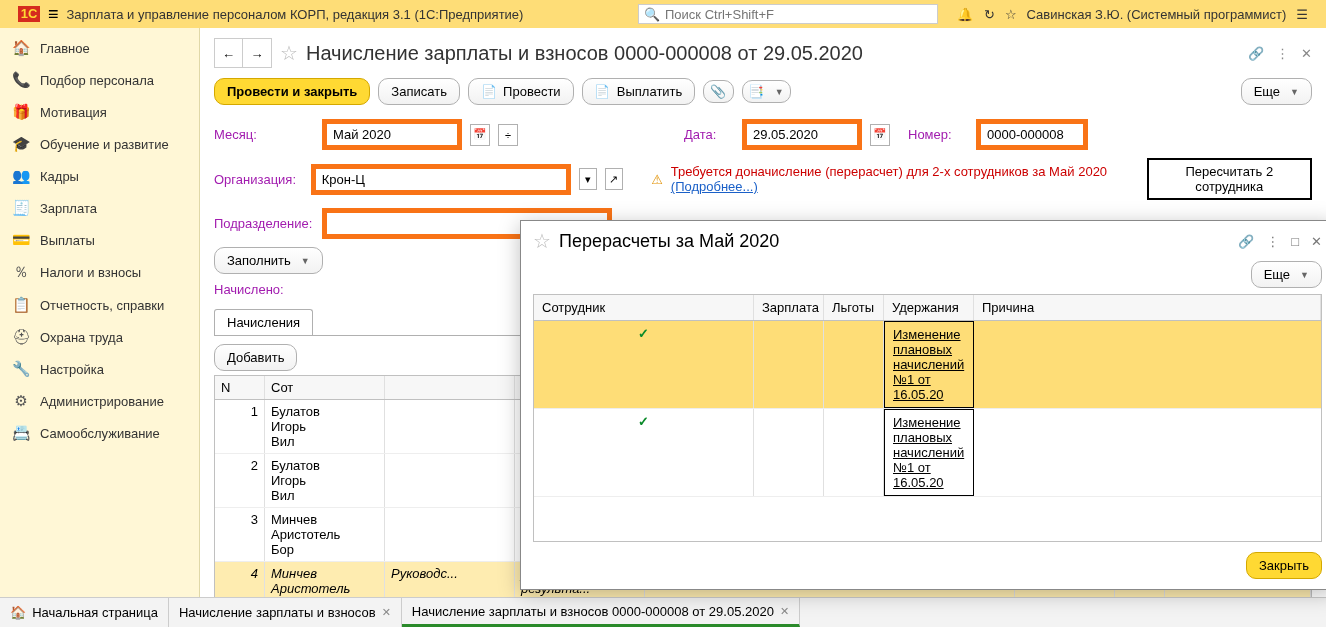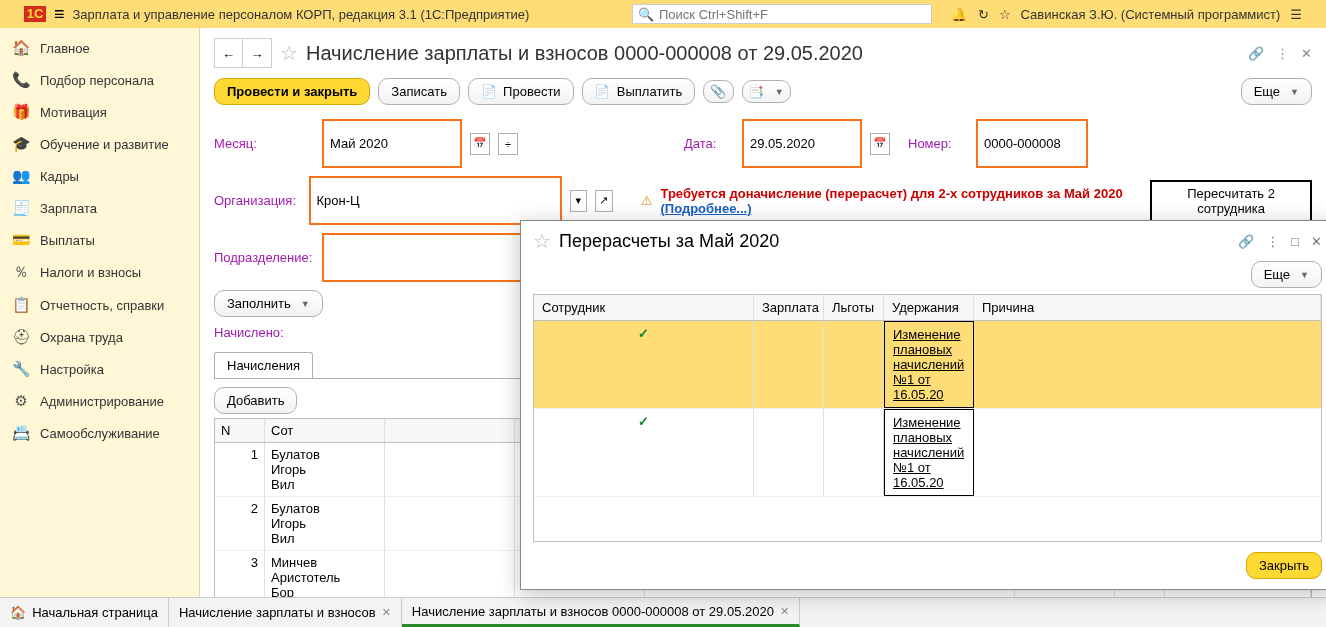--- a/index.html
+++ b/index.html
@@ -1,19 +1,19 @@
 <!DOCTYPE html>
 <html><head>
 <meta charset="utf-8">
 <style>
 * { box-sizing: border-box; margin: 0; padding: 0; font-family: Arial, sans-serif; font-size: 13px; }
 body { width: 1326px; height: 627px; background: #fff; overflow: hidden; position: relative; }
 
 
-.app-bar { height: 28px; background: #fedd77; display: flex; align-items: center; padding: 0 24px; gap: 8px; }
+.app-bar { height: 28px; background: #fedd77; display: flex; align-items: center; padding: 0 18px; gap: 8px; }
 .logo-1c { width: 22px; height: 18px; display: inline-flex; align-items: center; }
 .app-bar .burger { font-size: 18px; }
 .app-title { flex: 0 0 auto; color: #333; }
 .app-search { margin-left: auto; display: flex; align-items: center; gap: 4px; background: #fff; border: 1px solid #ccc; height: 20px; padding: 0 6px; width: 300px; }
 .app-search input { border: none; outline: none; flex: 1; color: #999; }
 .app-right { margin-left: 12px; display: flex; align-items: center; gap: 10px; }
 .app-right span { color: #333; }
 .icon { display: inline-block; }
 
 
@@ -36,28 +36,28 @@
 .toolbar { display: flex; align-items: center; gap: 8px; padding: 0 14px 10px; }
 .btn { border: 1px solid #b0b0b0; background: linear-gradient(#fff,#f2f2f2); padding: 5px 12px; cursor: pointer; border-radius: 10px; display: inline-flex; align-items: center; gap: 6px; }
 .btn.primary { background: #ffd933; border-color: #d4a800; font-weight: bold; }
 .btn.small { padding: 3px 6px; }
 .btn.dropdown::after { content: "▼"; font-size: 9px; margin-left: 4px; color: #666; }
 .toolbar .spacer { flex: 1; }
 
 
 .form-row { display: flex; align-items: center; gap: 8px; padding: 4px 14px; }
 .form-label { width: 100px; color: #a21caf; }
-.input { border: 2px solid #f97316; padding: 15px 6px; background: #fff; }
+.input { border: 5px solid #f97316; padding: 3px 6px; background: #fff; }
 .input.month { width: 140px; }
 .input.date { width: 120px; }
 .input.num { width: 112px; }
 .input.org { width: 290px; }
 .input.dep { width: 290px; }
 .calbtn { width: 20px; height: 22px; border:1px solid #b0b0b0; background:#fff; font-size:11px; display:inline-flex;align-items:center;justify-content:center;}
-.warn-text { color: #c00; font-weight: bold; }
+.warn-text { color: #c00; }
 .warn-link { color: #1a60c8; text-decoration: underline; }
 .recalc-btn { border: 2px solid #000; padding: 4px 10px; background: #fff; margin-left: auto; }
 
 
 .tabs-row { display: flex; align-items: center; padding: 0 14px; margin-top: 8px; }
 .tab { border: 1px solid #b0b0b0; border-bottom: none; padding: 5px 12px; background: #f2f2f2; margin-right: 2px; border-radius: 3px 3px 0 0; cursor: pointer; }
 .tab.active { background: #fff; }
 .tabs-right-spacer { flex:1; }
 .tabstrip-line { border-top:1px solid #b0b0b0; margin:0 14px; }
 

